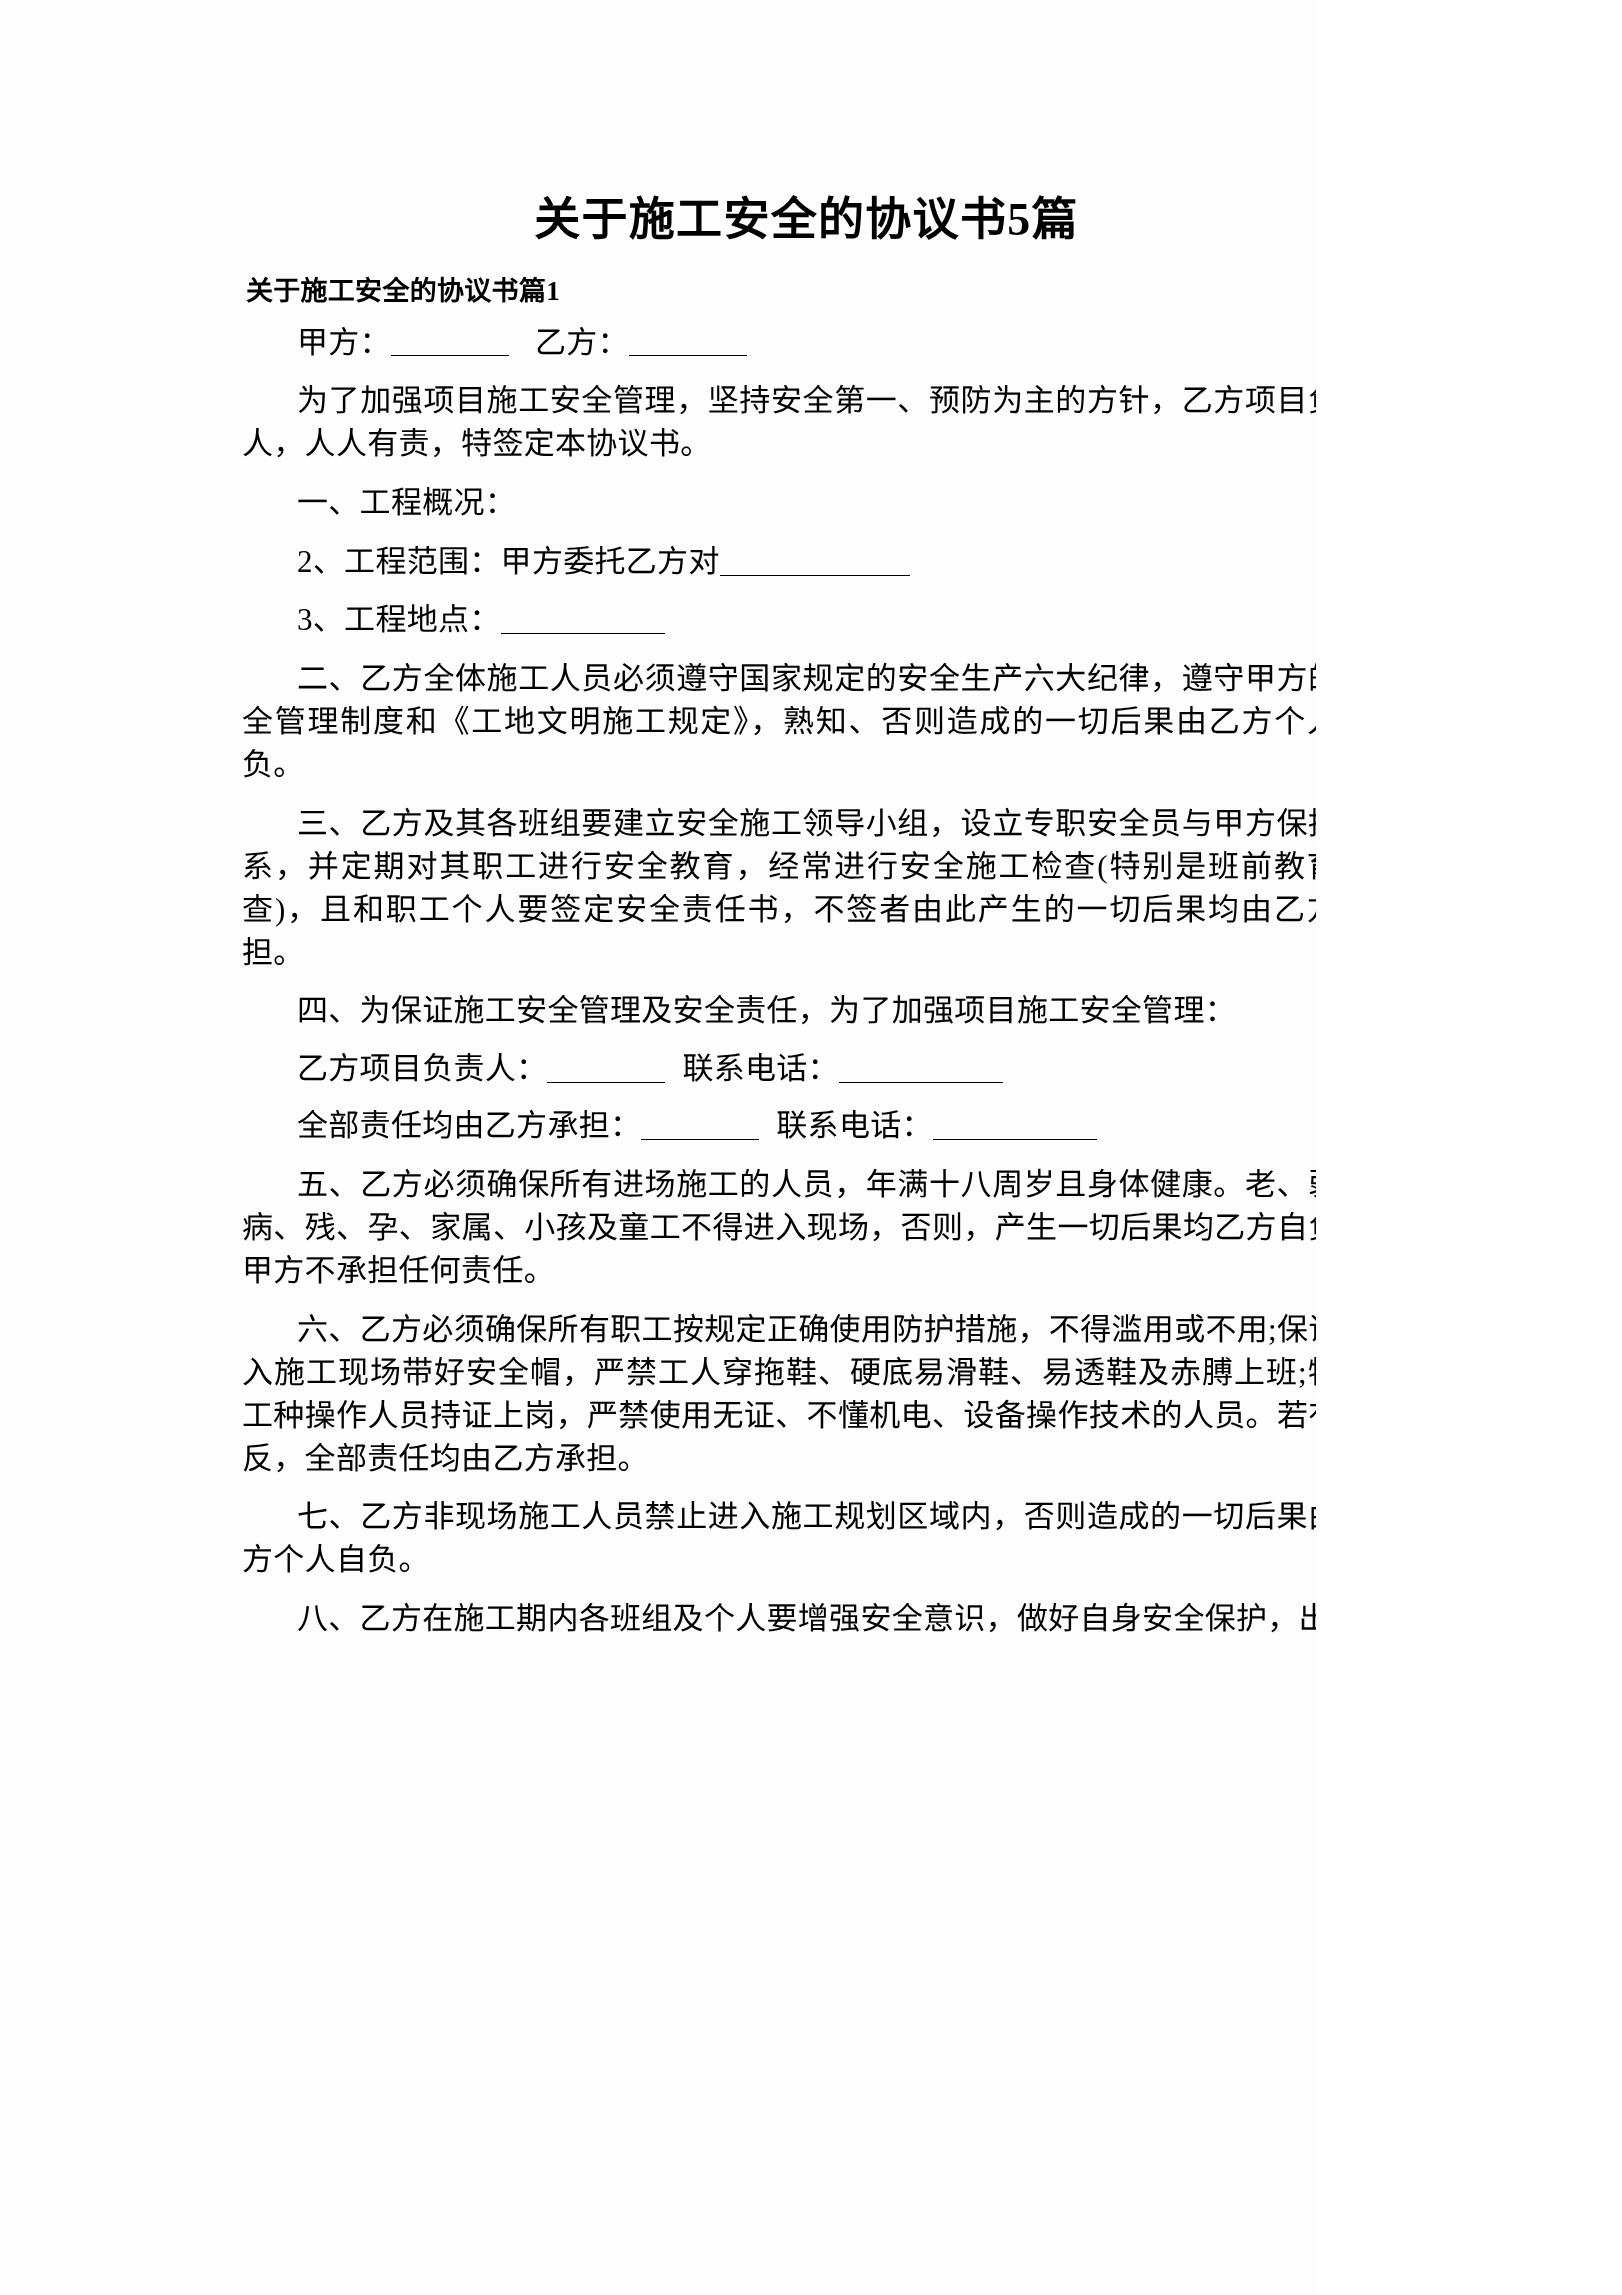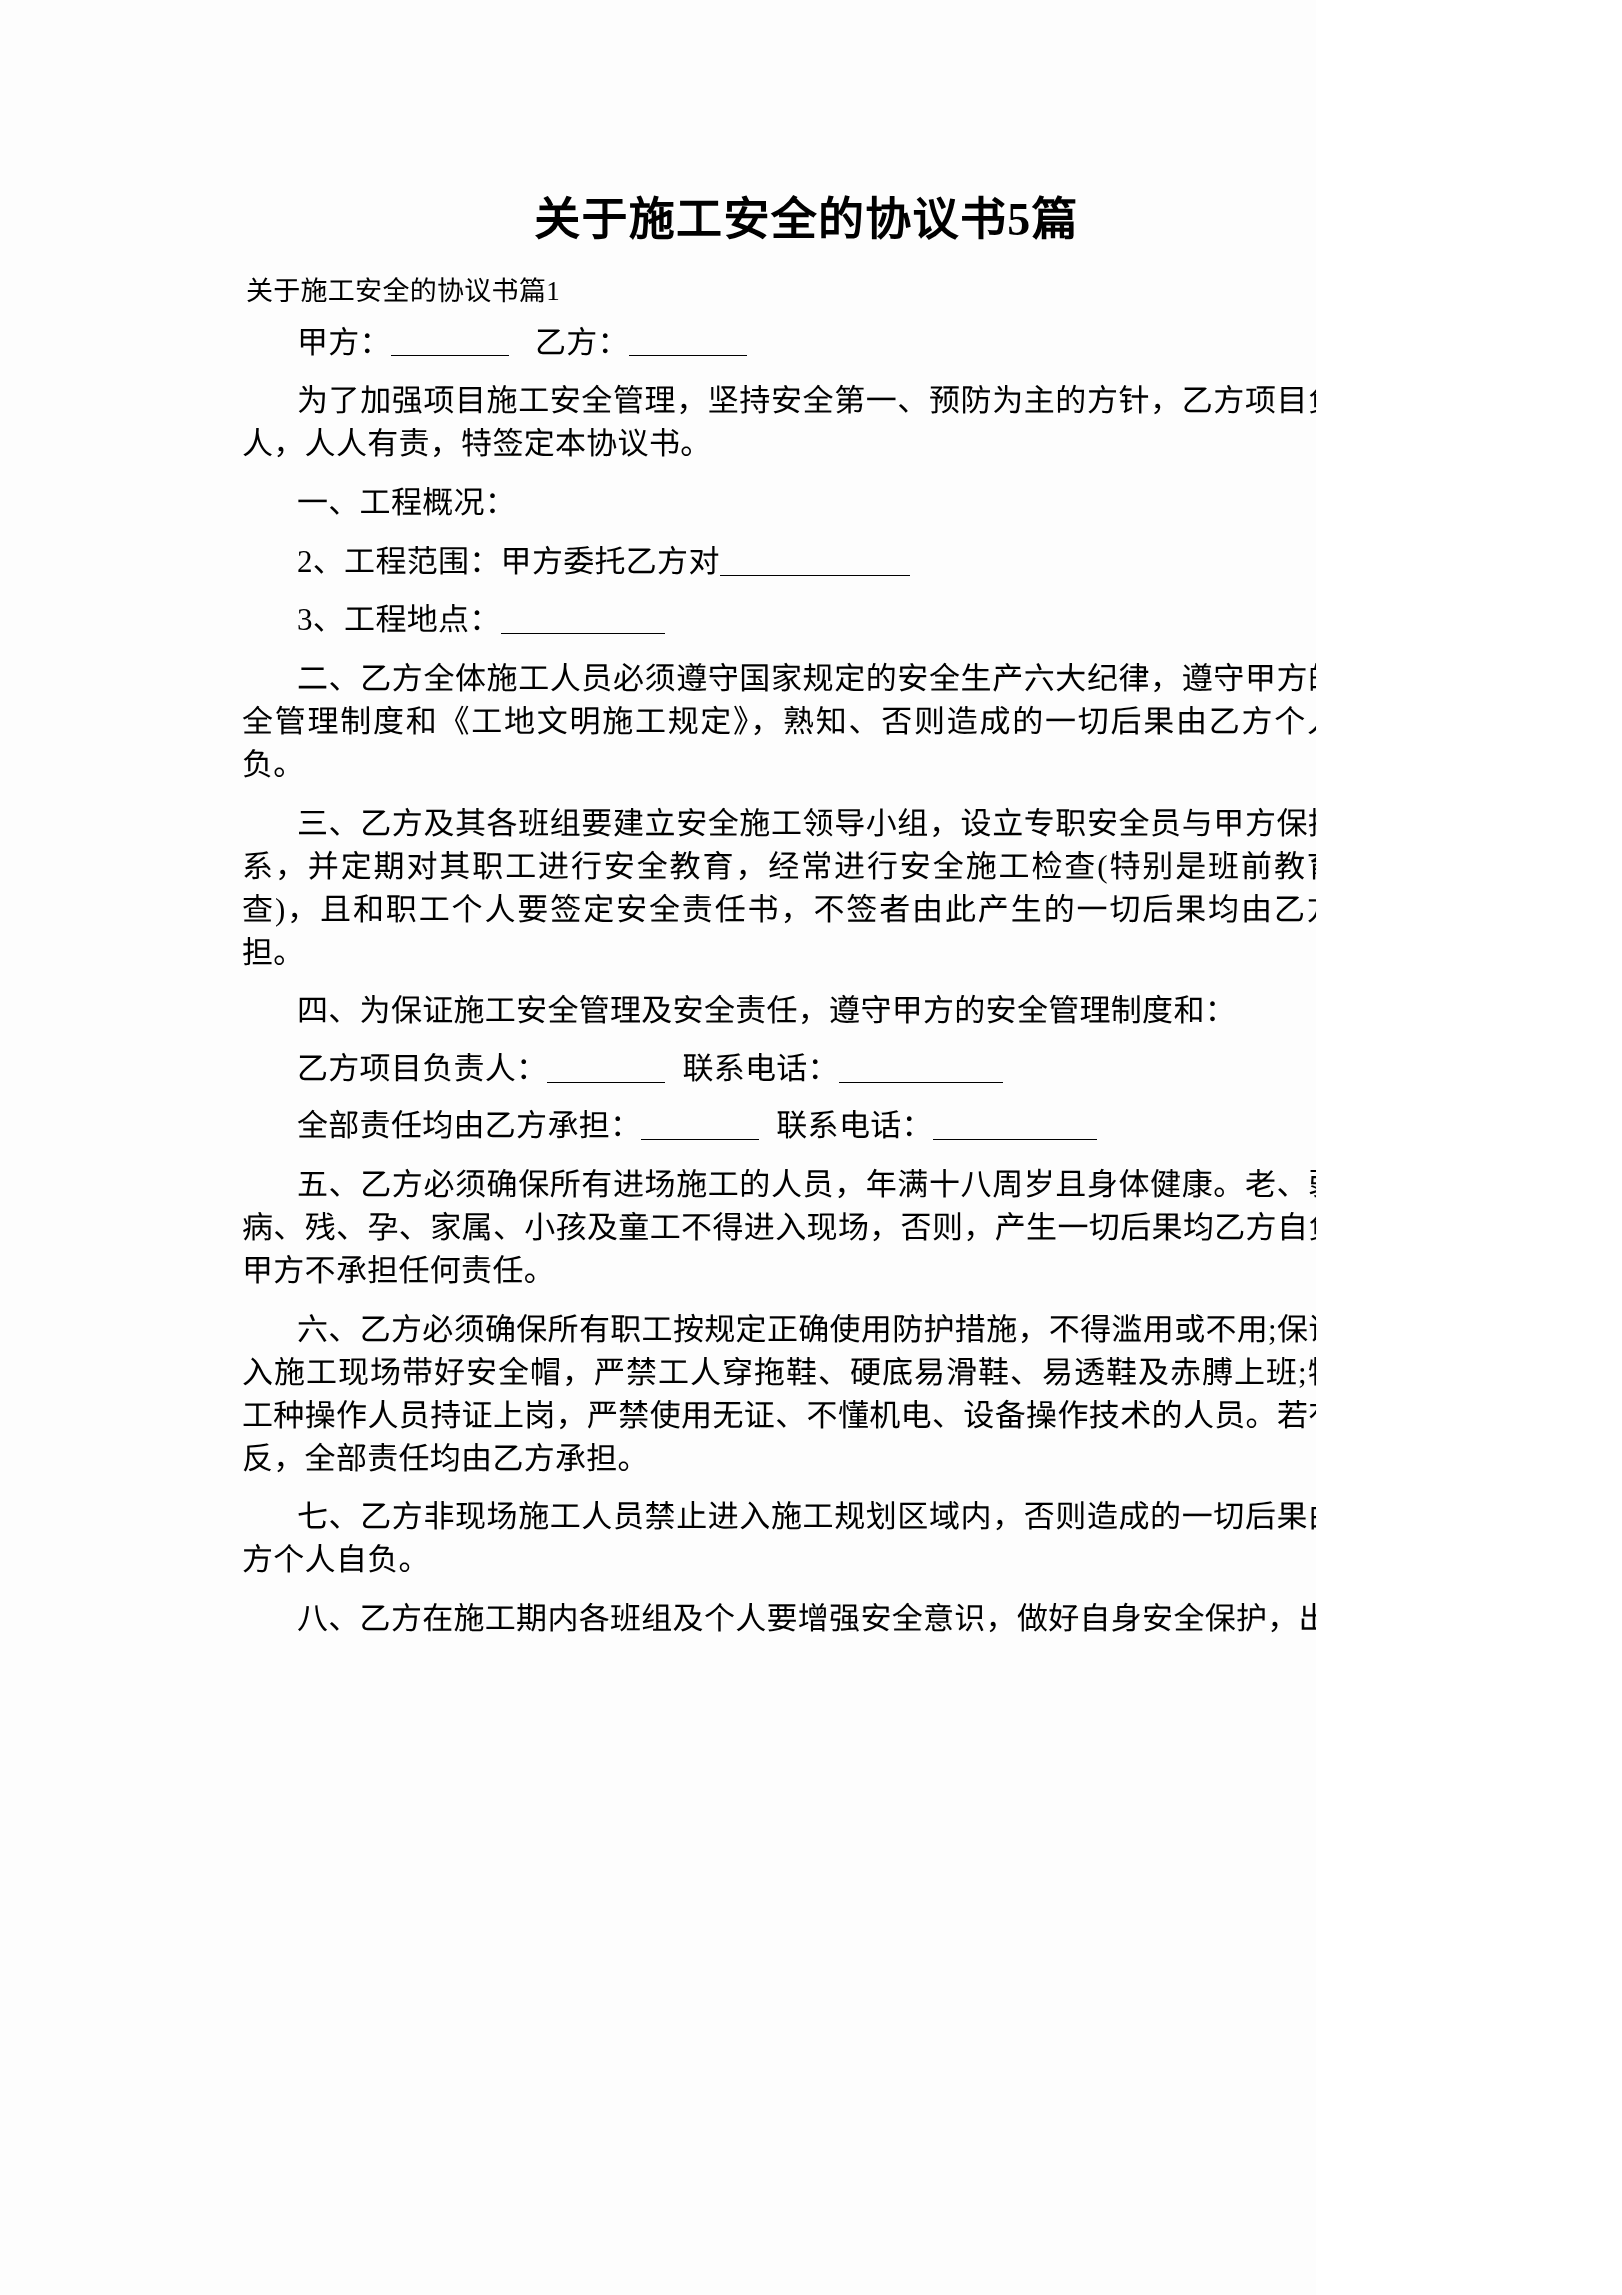--- a/index.html
+++ b/index.html
@@ -37,20 +37,21 @@
     white-space: nowrap;
   }
 
   .subtitle {
     font-size: 27px;
     line-height: 1.0;
     margin: 0;
     padding-top: 29.4px;
     padding-left: 3.9px;
     letter-spacing: 0.3px;
+    font-weight: bold;
   }
 
   p.para {
     font-size: 31px;
     line-height: 43px;
     margin: 0;
     padding-top: 15.7px;
     text-align: justify;
     text-justify: inter-ideograph;
     letter-spacing: 0.3px;
@@ -94,21 +95,21 @@
 
 
     <p class="para indent"><span>2、工程范围：甲方委托乙方对</span><span class="blank b-xxl"></span></p>
 
     <p class="para indent"><span>3、工程地点：</span><span class="blank b-xl"></span></p>
 
     <p class="para indent">二、乙方全体施工人员必须遵守国家规定的安全生产六大纪律，遵守甲方的安全管理制度和《工地文明施工规定》，熟知、否则造成的一切后果由乙方个人自负。</p>
 
     <p class="para indent">三、乙方及其各班组要建立安全施工领导小组，设立专职安全员与甲方保持联系，并定期对其职工进行安全教育，经常进行安全施工检查(特别是班前教育检查)，且和职工个人要签定安全责任书，不签者由此产生的一切后果均由乙方承担。</p>
 
-    <p class="para indent">四、为保证施工安全管理及安全责任，遵守甲方的安全管理制度和：</p>
+    <p class="para indent">四、为保证施工安全管理及安全责任，为了加强项目施工安全管理：</p>
 
     <p class="para indent tight"><span>乙方项目负责人：</span><span class="blank b-md"></span><span class="gap-sm"></span><span>联系电话：</span><span class="blank b-xl"></span></p>
 
     <p class="para indent tight"><span>全部责任均由乙方承担：</span><span class="blank b-md"></span><span class="gap-sm"></span><span>联系电话：</span><span class="blank b-xl"></span></p>
 
     <p class="para indent">五、乙方必须确保所有进场施工的人员，年满十八周岁且身体健康。老、弱、病、残、孕、家属、小孩及童工不得进入现场，否则，产生一切后果均乙方自负，甲方不承担任何责任。</p>
 
     <p class="para indent">六、乙方必须确保所有职工按规定正确使用防护措施，不得滥用或不用;保证进入施工现场带好安全帽，严禁工人穿拖鞋、硬底易滑鞋、易透鞋及赤膊上班;特殊工种操作人员持证上岗，严禁使用无证、不懂机电、设备操作技术的人员。若有违反，全部责任均由乙方承担。</p>
 
     <p class="para indent">七、乙方非现场施工人员禁止进入施工规划区域内，否则造成的一切后果由乙方个人自负。</p>

